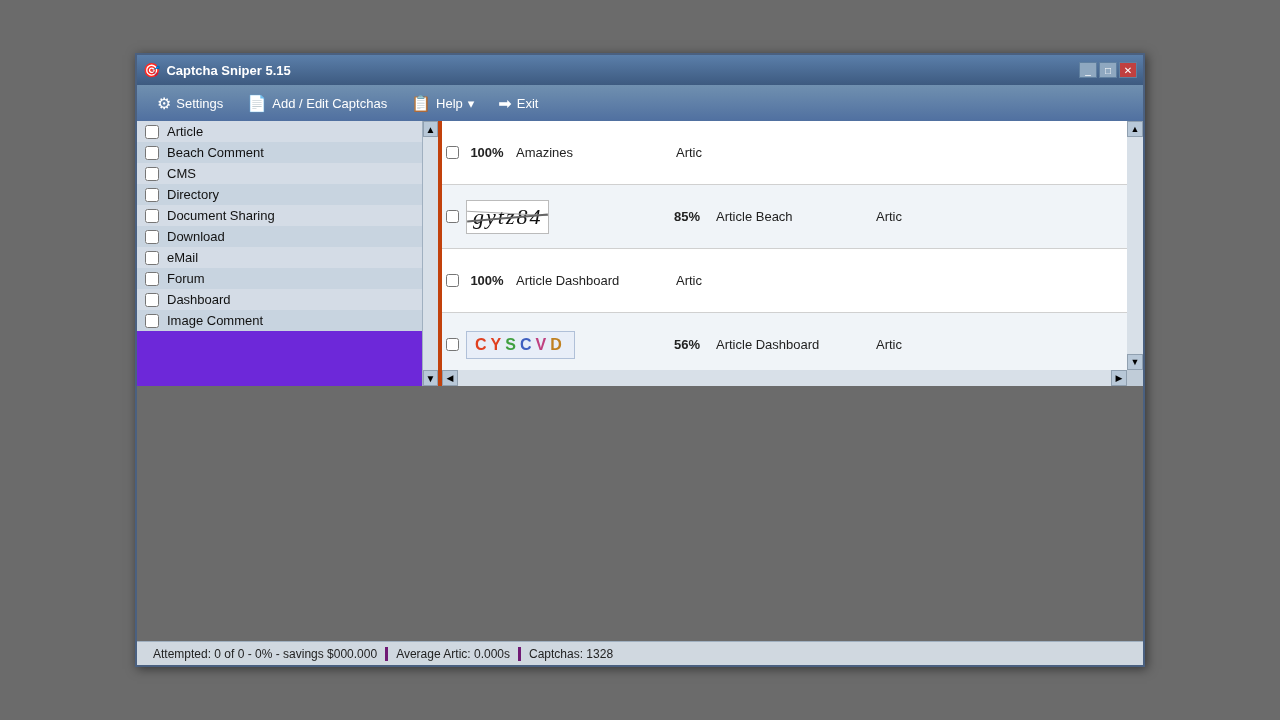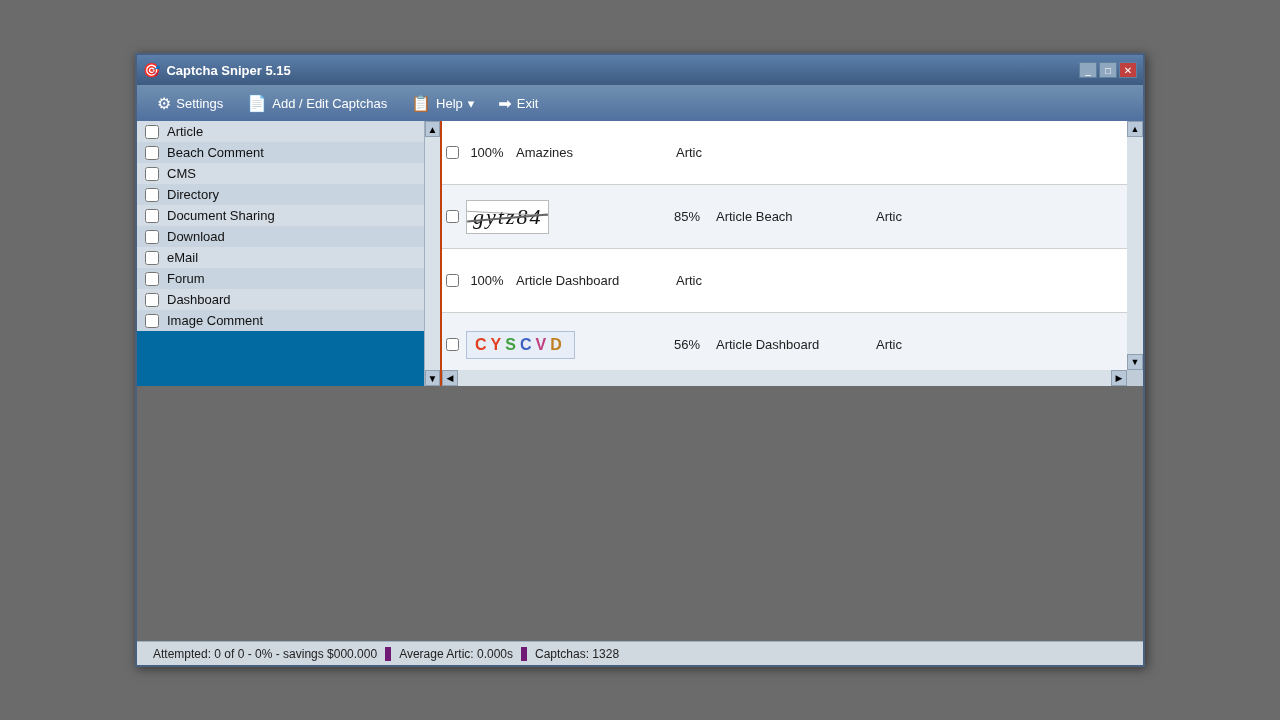--- a/index.html
+++ b/index.html
@@ -74,22 +74,22 @@
     .toolbar-icon {
       font-size: 16px;
     }
     .content-area {
       display: flex;
       background: #d0d8e0;
       height: 265px;
     }
     .left-panel {
       width: 305px;
-      background: #0369a1;
-      border-right: 2px solid #c2410c;
+      background: #6d28d9;
+      border-right: 4px solid #c2410c;
       display: flex;
       flex-direction: column;
       position: relative;
       overflow: hidden;
     }
     .left-panel-scroll {
       position: absolute;
       right: 0;
       top: 0;
       bottom: 0;
@@ -166,21 +166,21 @@
     .captcha-img-cell {
       width: 200px;
       padding: 4px;
       display: flex;
       align-items: center;
     }
     .captcha-pct {
       width: 50px;
       text-align: center;
       font-size: 13px;
-      font-weight: normal;
+      font-weight: bold;
       color: #222;
     }
     .captcha-site {
       width: 160px;
       font-size: 13px;
       color: #222;
       padding: 0 4px;
     }
     .captcha-type {
       font-size: 13px;
@@ -211,21 +211,21 @@
       border-top: 1px solid #a0b0c0;
       display: flex;
       align-items: center;
       padding: 0 8px;
       font-size: 12px;
       color: #222;
       gap: 0;
     }
     .status-segment {
       padding: 0 8px;
-      border-right: 6px solid #701a75;
+      border-right: 3px solid #701a75;
     }
     .status-segment:last-child { border-right: none; }
     .window-body {
       background: #e0e8f0;
     }
     
     .captcha-2-img {
       position: relative;
       background: white;
       border: 1px solid #bbb;

